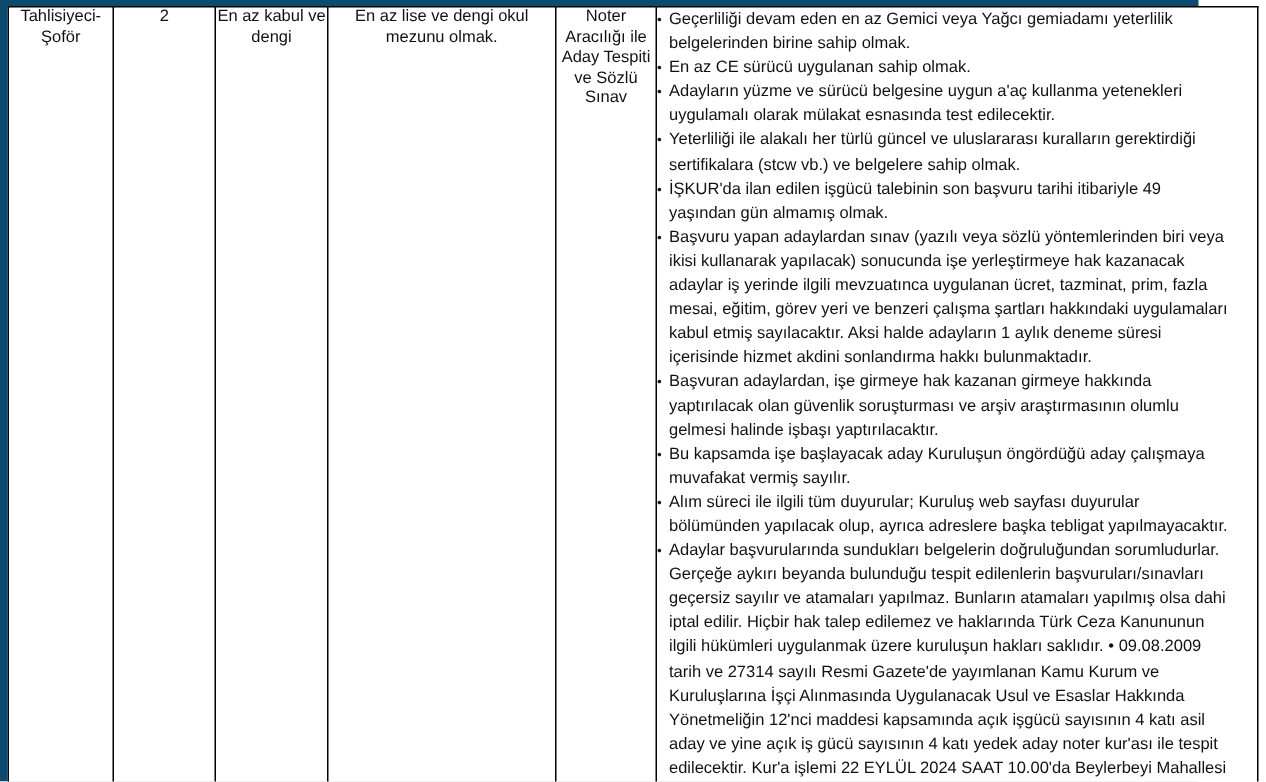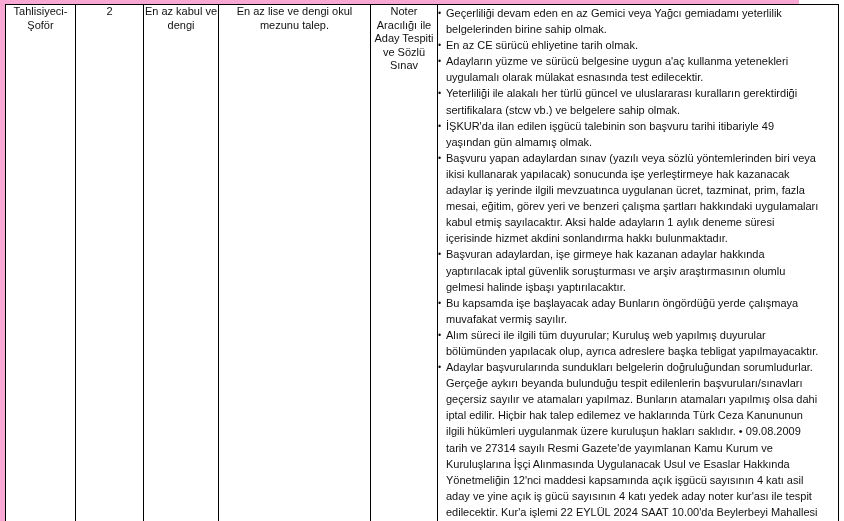--- a/index.html
+++ b/index.html
@@ -11,21 +11,21 @@
     width: 844px;
     height: 521px;
     font-family: "Liberation Sans", sans-serif;
     color: #111111;
     overflow: hidden;
   }
   .page {
     position: relative;
     width: 799px;
     height: 521px;
-    background: #f9a8d4;
+    background: #0c4a6e;
   }
   table.req-table {
     position: absolute;
     left: 5px;
     top: 4px;
     width: 834px;
     height: 511px;
     border-collapse: collapse;
     table-layout: fixed;
     background: #ffffff;
@@ -103,35 +103,35 @@
           <span class="cell-text">Tahlisiyeci-
 Şoför</span>
         </td>
         <td class="center-cell">
           <span class="cell-text">2</span>
         </td>
         <td class="center-cell">
           <span class="cell-text">En az kabul ve dengi</span>
         </td>
         <td class="center-cell">
-          <span class="cell-text">En az lise ve dengi okul mezunu talep.</span>
+          <span class="cell-text">En az lise ve dengi okul mezunu olmak.</span>
         </td>
         <td class="center-cell">
           <span class="cell-text">Noter Aracılığı ile Aday Tespiti ve Sözlü Sınav</span>
         </td>
         <td class="detail-cell">
           <ul class="bullets">
               <li>Geçerliliği devam eden en az Gemici veya Yağcı gemiadamı yeterlilik belgelerinden birine sahip olmak.</li>
-              <li>En az CE sürücü ehliyetine tarih olmak.</li>
+              <li>En az CE sürücü uygulanan sahip olmak.</li>
               <li>Adayların yüzme ve sürücü belgesine uygun a'aç kullanma yetenekleri uygulamalı olarak mülakat esnasında test edilecektir.</li>
               <li>Yeterliliği ile alakalı her türlü güncel ve uluslararası kuralların gerektirdiği sertifikalara (stcw vb.) ve belgelere sahip olmak.</li>
               <li>İŞKUR'da ilan edilen işgücü talebinin son başvuru tarihi itibariyle 49 yaşından gün almamış olmak.</li>
               <li>Başvuru yapan adaylardan sınav (yazılı veya sözlü yöntemlerinden biri veya ikisi kullanarak yapılacak) sonucunda işe yerleştirmeye hak kazanacak adaylar iş yerinde ilgili mevzuatınca uygulanan ücret, tazminat, prim, fazla mesai, eğitim, görev yeri ve benzeri çalışma şartları hakkındaki uygulamaları kabul etmiş sayılacaktır. Aksi halde adayların 1 aylık deneme süresi içerisinde hizmet akdini sonlandırma hakkı bulunmaktadır.</li>
-              <li>Başvuran adaylardan, işe girmeye hak kazanan adaylar hakkında yaptırılacak iptal güvenlik soruşturması ve arşiv araştırmasının olumlu gelmesi halinde işbaşı yaptırılacaktır.</li>
-              <li>Bu kapsamda işe başlayacak aday Bunların öngördüğü yerde çalışmaya muvafakat vermiş sayılır.</li>
-              <li>Alım süreci ile ilgili tüm duyurular; Kuruluş web yapılmış duyurular bölümünden yapılacak olup, ayrıca adreslere başka tebligat yapılmayacaktır.</li>
+              <li>Başvuran adaylardan, işe girmeye hak kazanan girmeye hakkında yaptırılacak olan güvenlik soruşturması ve arşiv araştırmasının olumlu gelmesi halinde işbaşı yaptırılacaktır.</li>
+              <li>Bu kapsamda işe başlayacak aday Kuruluşun öngördüğü aday çalışmaya muvafakat vermiş sayılır.</li>
+              <li>Alım süreci ile ilgili tüm duyurular; Kuruluş web sayfası duyurular bölümünden yapılacak olup, ayrıca adreslere başka tebligat yapılmayacaktır.</li>
               <li>Adaylar başvurularında sundukları belgelerin doğruluğundan sorumludurlar. Gerçeğe aykırı beyanda bulunduğu tespit edilenlerin başvuruları/sınavları geçersiz sayılır ve atamaları yapılmaz. Bunların atamaları yapılmış olsa dahi iptal edilir. Hiçbir hak talep edilemez ve haklarında Türk Ceza Kanununun ilgili hükümleri uygulanmak üzere kuruluşun hakları saklıdır. • 09.08.2009 tarih ve 27314 sayılı Resmi Gazete'de yayımlanan Kamu Kurum ve Kuruluşlarına İşçi Alınmasında Uygulanacak Usul ve Esaslar Hakkında Yönetmeliğin 12'nci maddesi kapsamında açık işgücü sayısının 4 katı asil aday ve yine açık iş gücü sayısının 4 katı yedek aday noter kur'ası ile tespit edilecektir. Kur'a işlemi 22 EYLÜL 2024 SAAT 10.00'da Beylerbeyi Mahallesi Abdullahağa Caddesi No:16/A Üsküdar/İSTANBUL adresinde bulunan Genel Müdürlüğümüz yerleşkesinde yapılacak olup, istekli adaylar katılım sağlayabileceklerdir.</li>
             </ul>
         </td>
       </tr>
     </tbody>
   </table>
 </div>
 
 </body></html>

